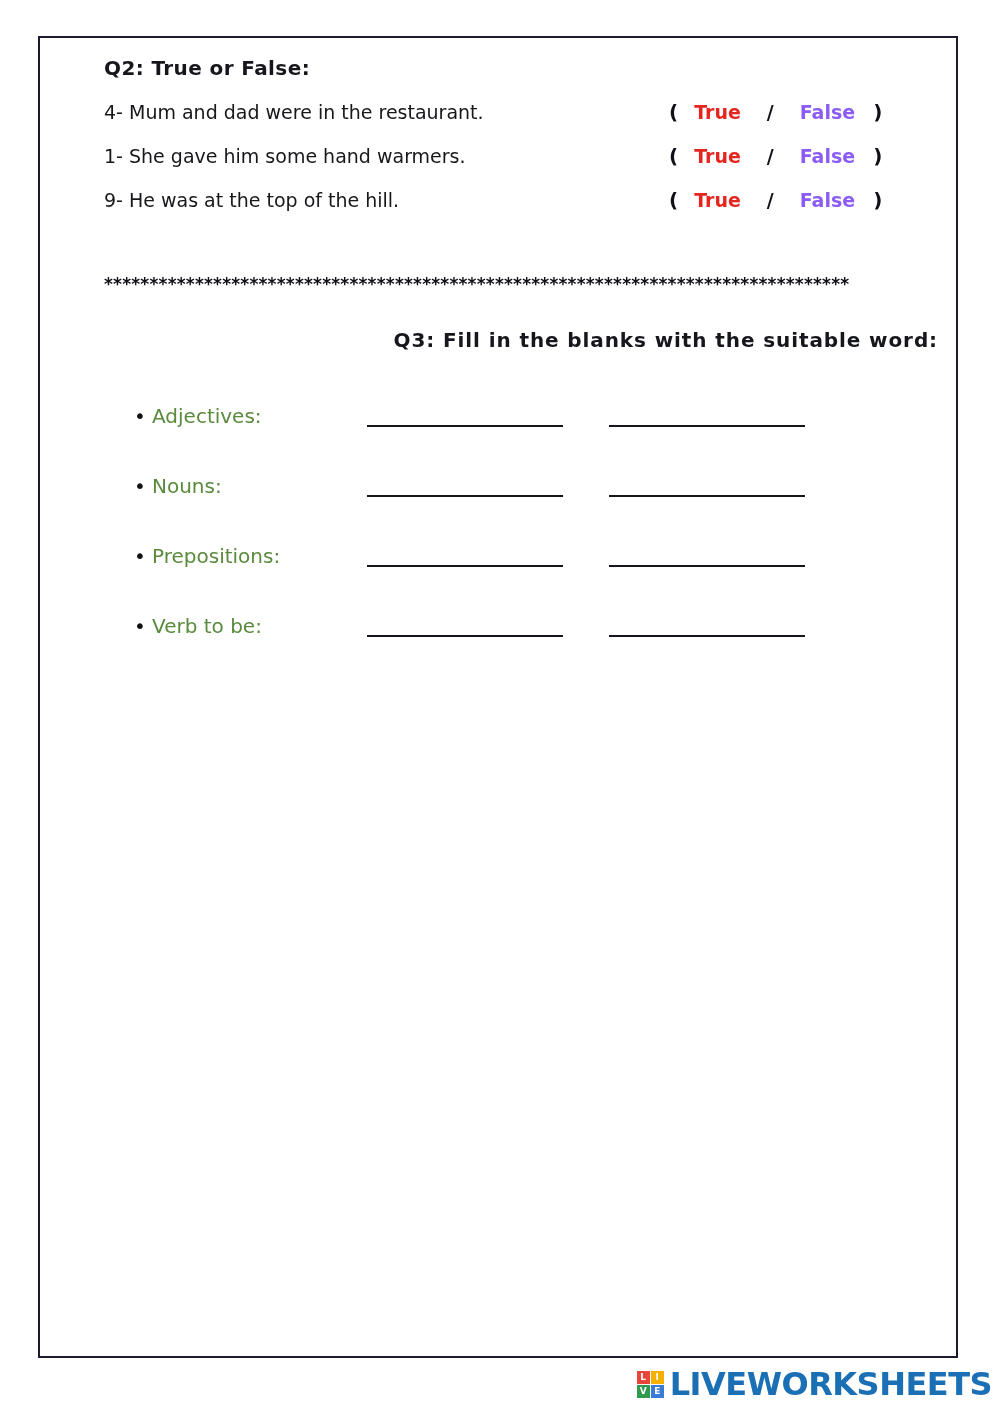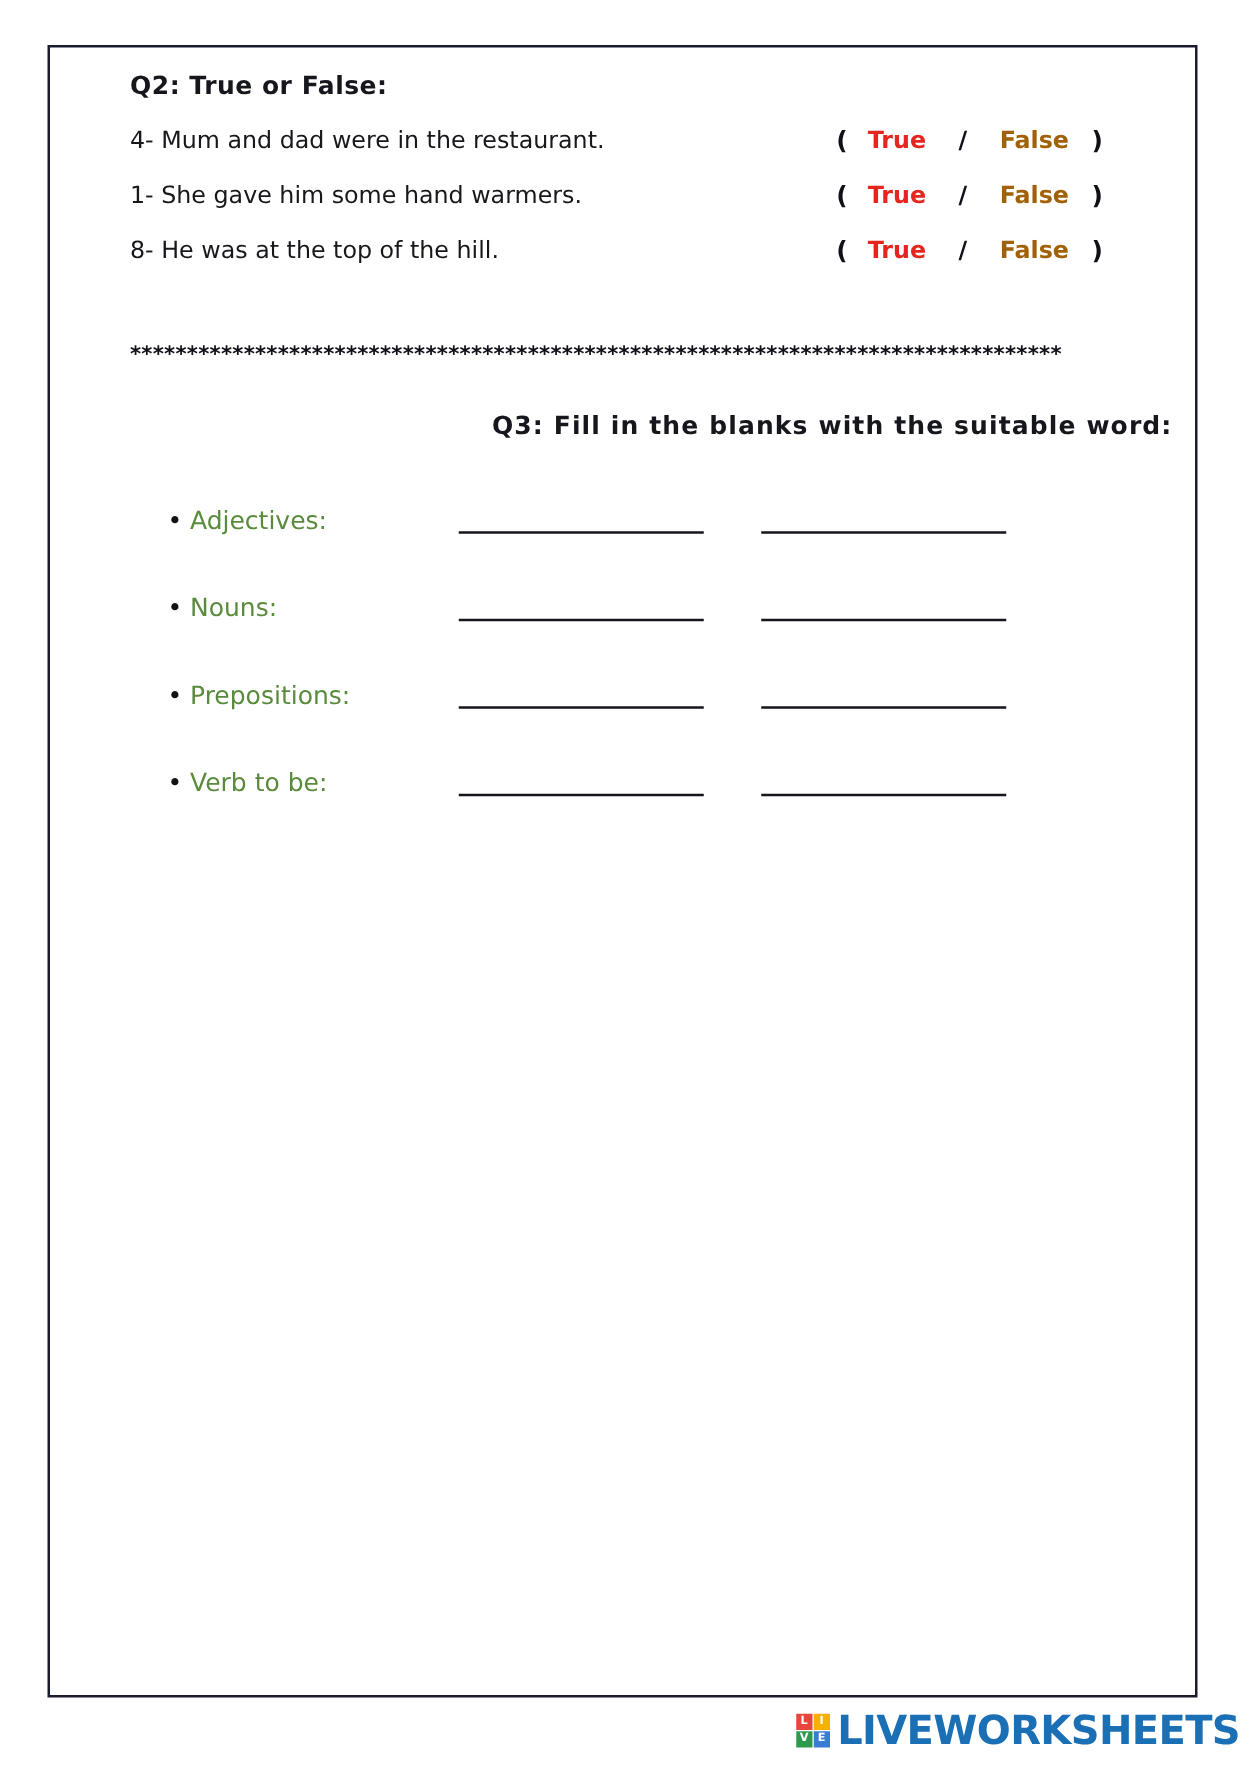--- a/index.html
+++ b/index.html
@@ -71,21 +71,21 @@
     font-size: 19px;
     margin: 0 26px 0 16px;
   }
   .slash {
     color: #101018;
     font-weight: bold;
     font-size: 19px;
     margin-right: 26px;
   }
   .opt-false {
-    color: #a16207;
+    color: #8b5cf6;
     font-weight: bold;
     font-size: 19px;
     margin-right: 18px;
   }
 
   
   .stars {
     margin-top: 62px;
     font-family: "DejaVu Sans", sans-serif;
     font-weight: bold;
@@ -233,21 +233,21 @@
       <div class="tf-choice">
         <span class="paren">(</span>
         <span class="opt-true">True</span>
         <span class="slash">/</span>
         <span class="opt-false">False</span>
         <span class="paren">)</span>
       </div>
     </div>
 
     <div class="tf-row">
-      <div class="tf-text">8- He was at the top of the hill.</div>
+      <div class="tf-text">9- He was at the top of the hill.</div>
       <div class="tf-choice">
         <span class="paren">(</span>
         <span class="opt-true">True</span>
         <span class="slash">/</span>
         <span class="opt-false">False</span>
         <span class="paren">)</span>
       </div>
     </div>
 
     <div class="stars">**********************************************************************************</div>

